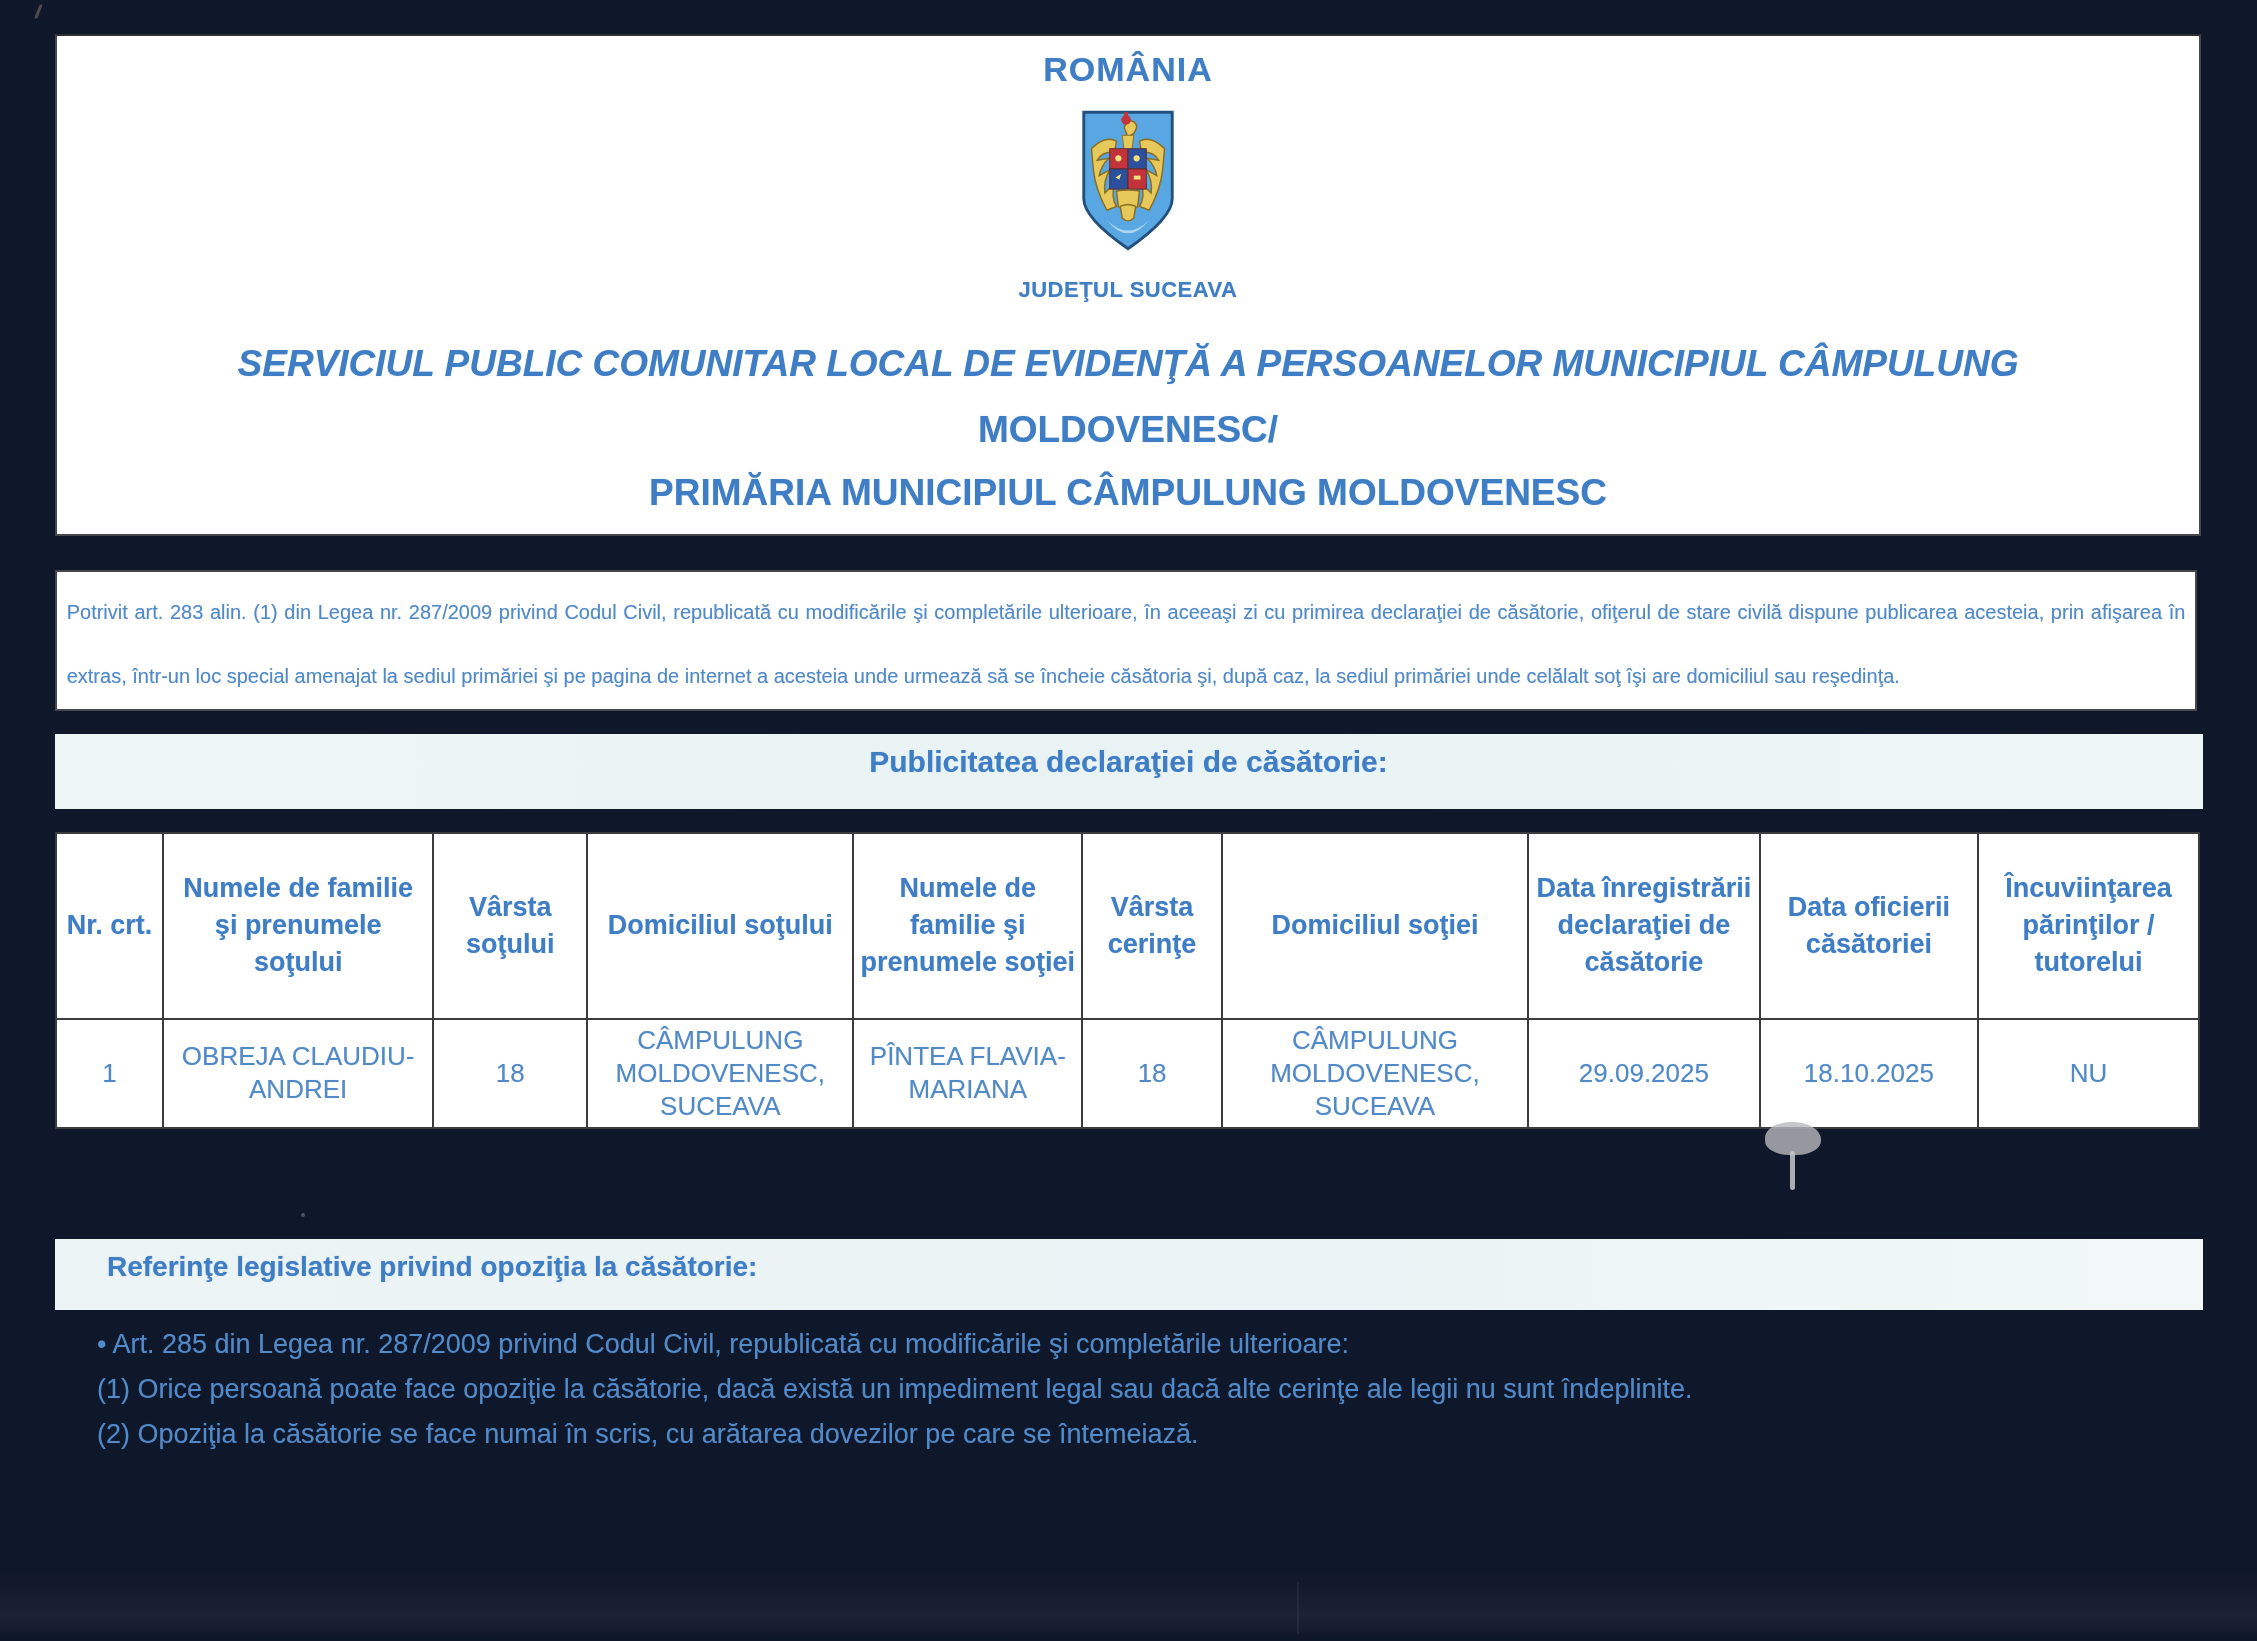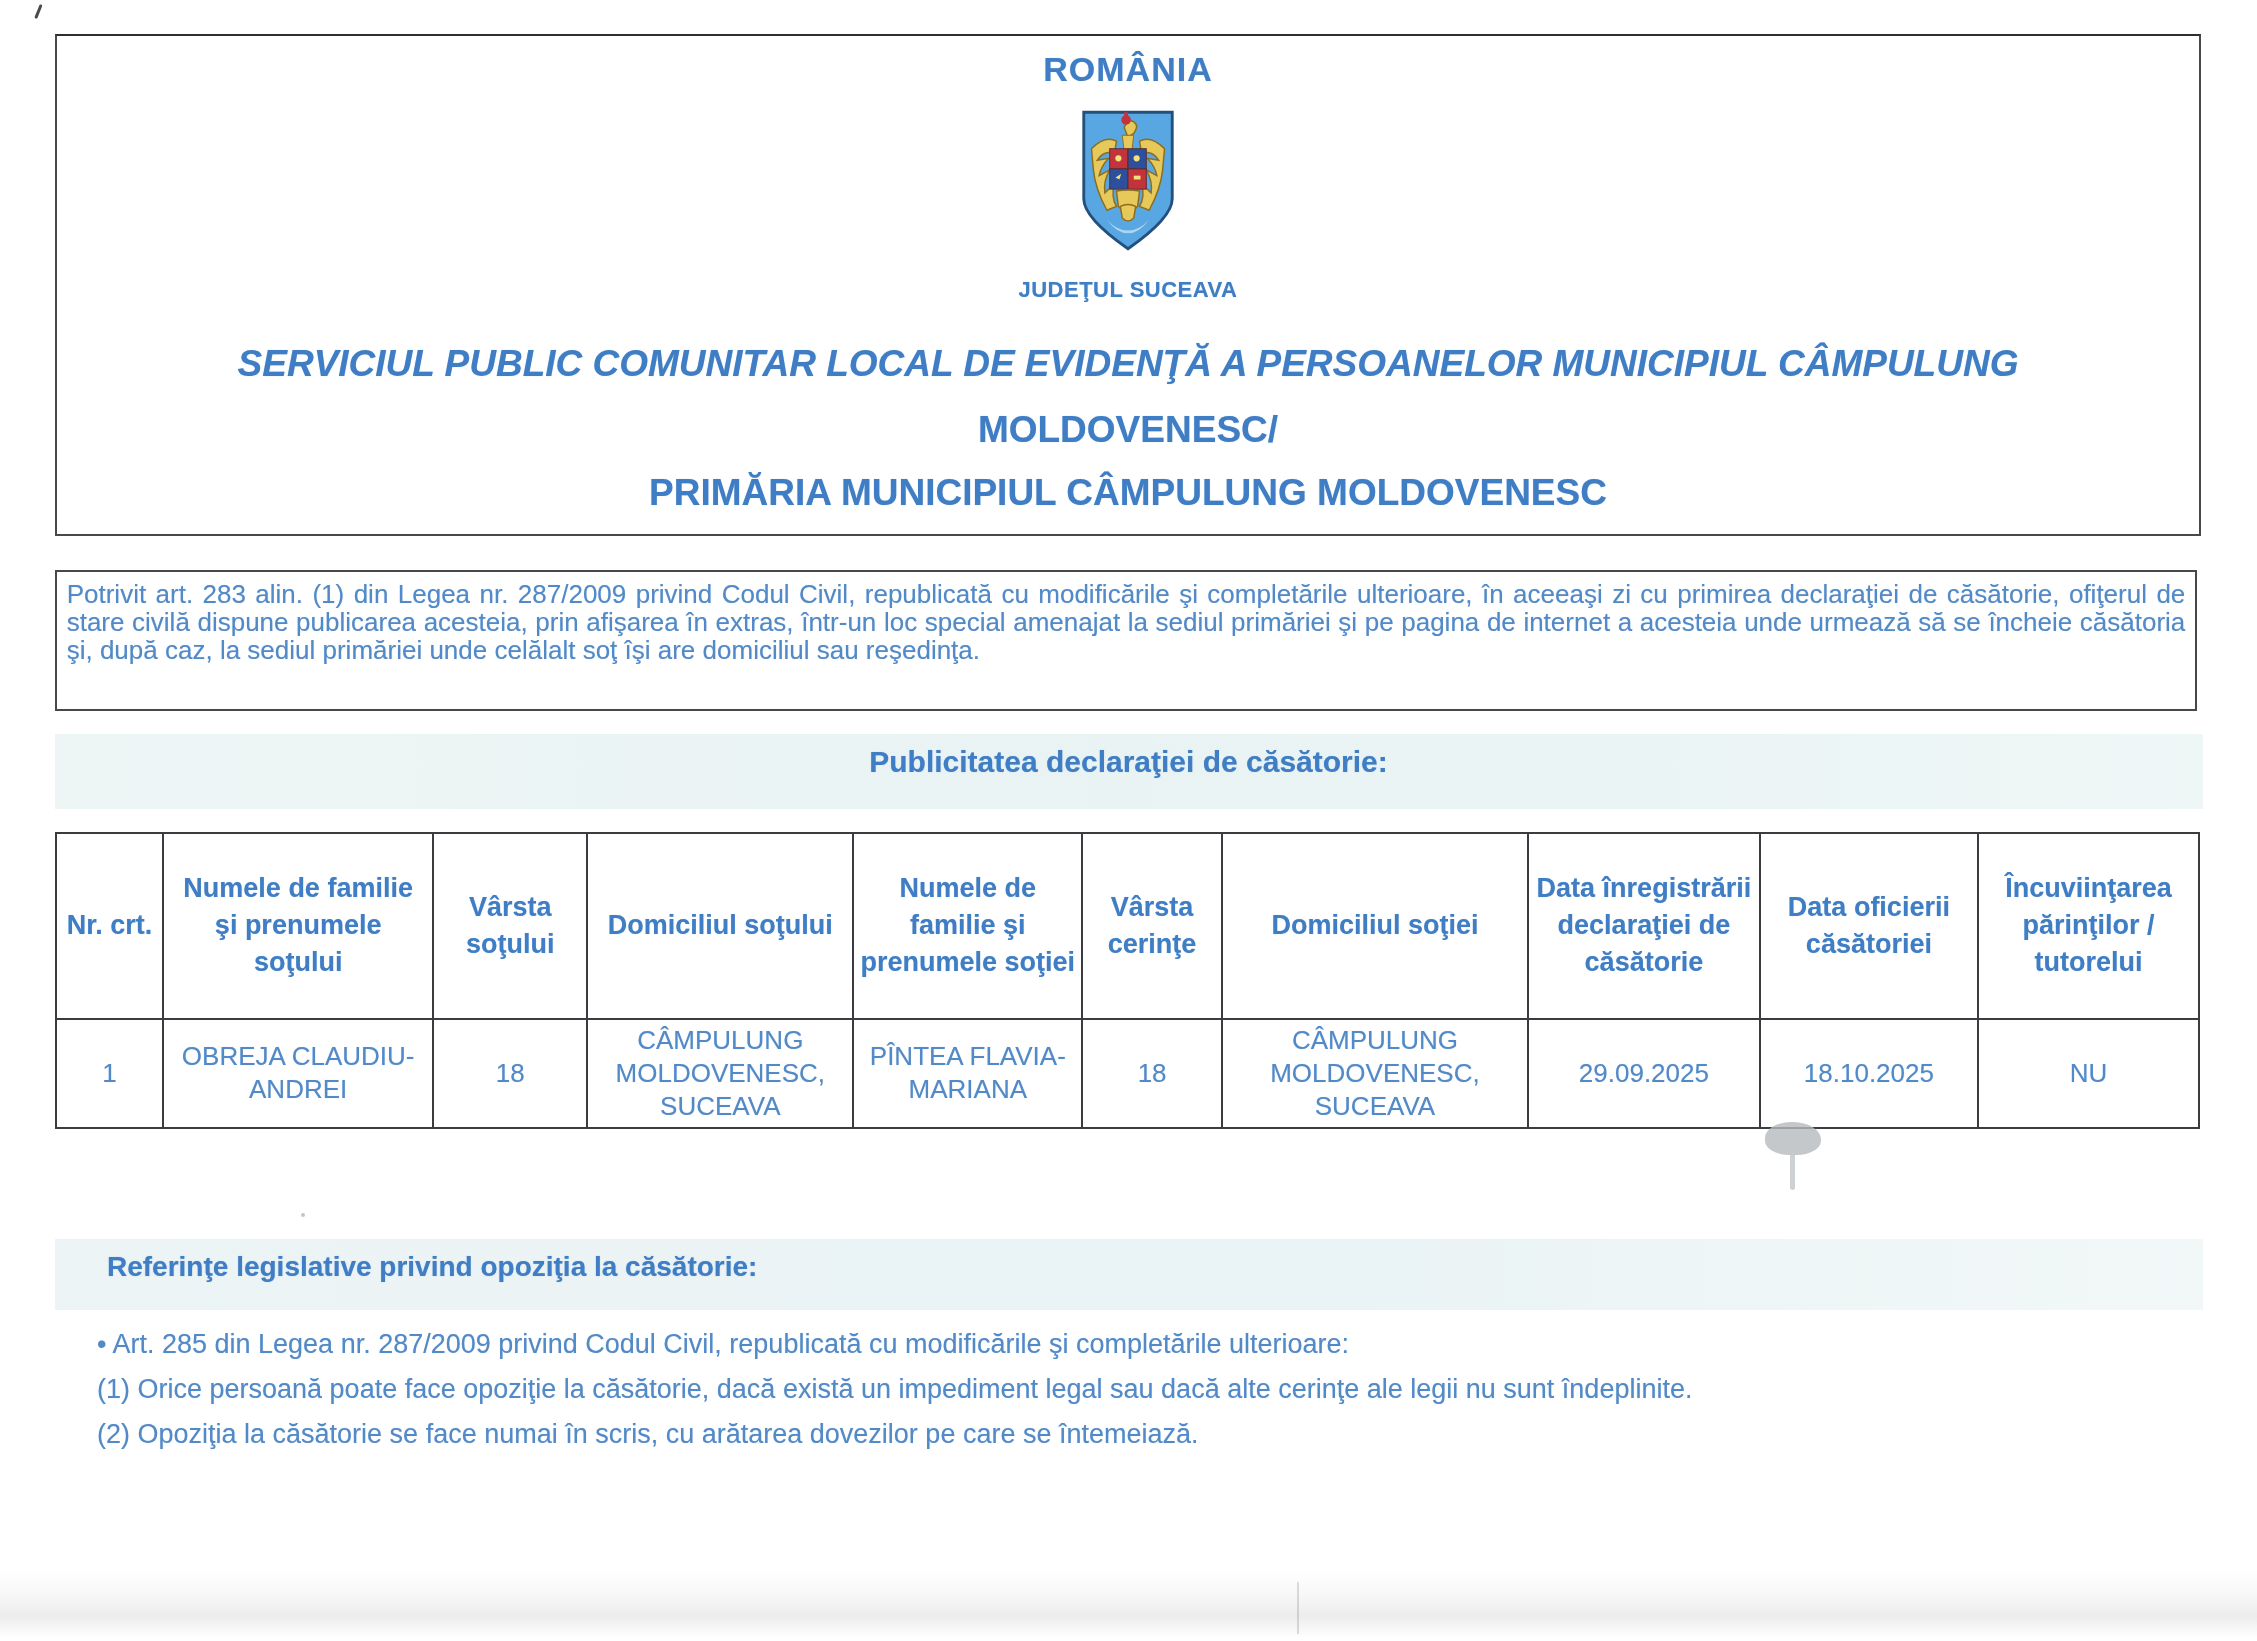--- a/index.html
+++ b/index.html
@@ -1,19 +1,19 @@
 <!DOCTYPE html>
 <html lang="ro"><head>
 <meta charset="utf-8">
 <style>
   html,body{margin:0;padding:0;background:#e9e9e9;}
   .page{
     position:relative;
     width:2257px;height:1641px;
-    background:#ffffff;
+    background:#0f172a;
     font-family:"Liberation Sans", sans-serif;
     overflow:hidden;
     margin:0 auto;
   }
   
   .header-box{
     position:absolute;left:55px;top:34px;width:2142px;height:498px;
     border:2.9px solid #47474c;
     border-top-color:#2e2e31;
     background:#fff;
@@ -36,21 +36,21 @@
   .hline.county{top:241px;font-size:22px;letter-spacing:0.5px;}
   .hline.inst1{top:307px;font-size:37px;font-style:italic;}
   .hline.inst2{top:373px;font-size:37px;}
   .hline.prim {top:436px;font-size:37px;}
   
   .notice-box{
     position:absolute;left:55px;top:570px;width:2142px;height:141px;
     border:2.9px solid #47474c;background:#fff;
     box-sizing:border-box;
     padding:7.7px 9.7px 0 9.7px;
-    font-size:26px;line-height:28px;color:#5289c7;
+    font-size:20px;line-height:64px;color:#5289c7;
     text-align:justify;
     text-shadow:0 0 1px rgba(82,137,199,.4);
   }
   
   .section-band{
     position:absolute;left:55px;top:734px;width:2148px;height:75px;
     background:linear-gradient(90deg,#eef5f5 0%,#e9f3f4 50%,#eef6f6 100%);
   }
   .section-title{
     position:absolute;left:0;top:745px;width:100%;text-align:center;

